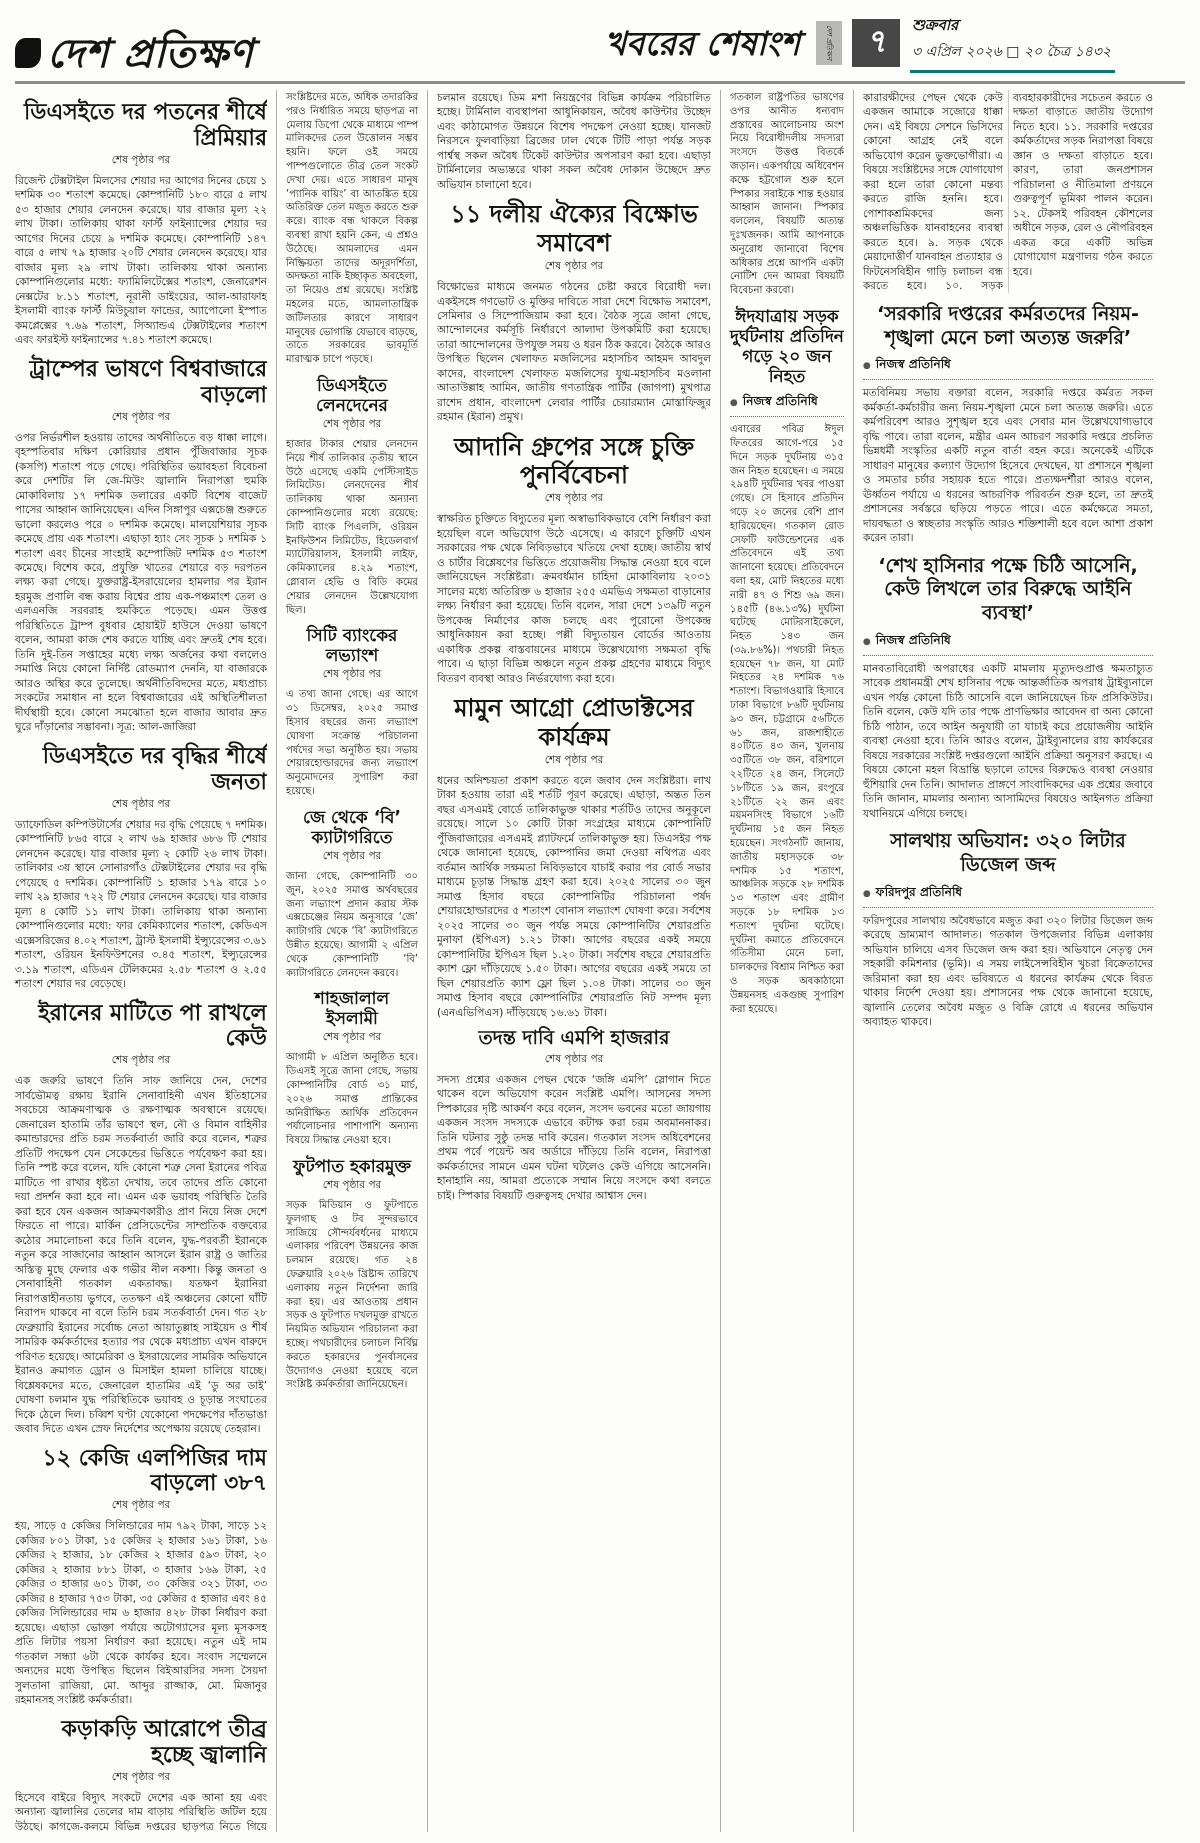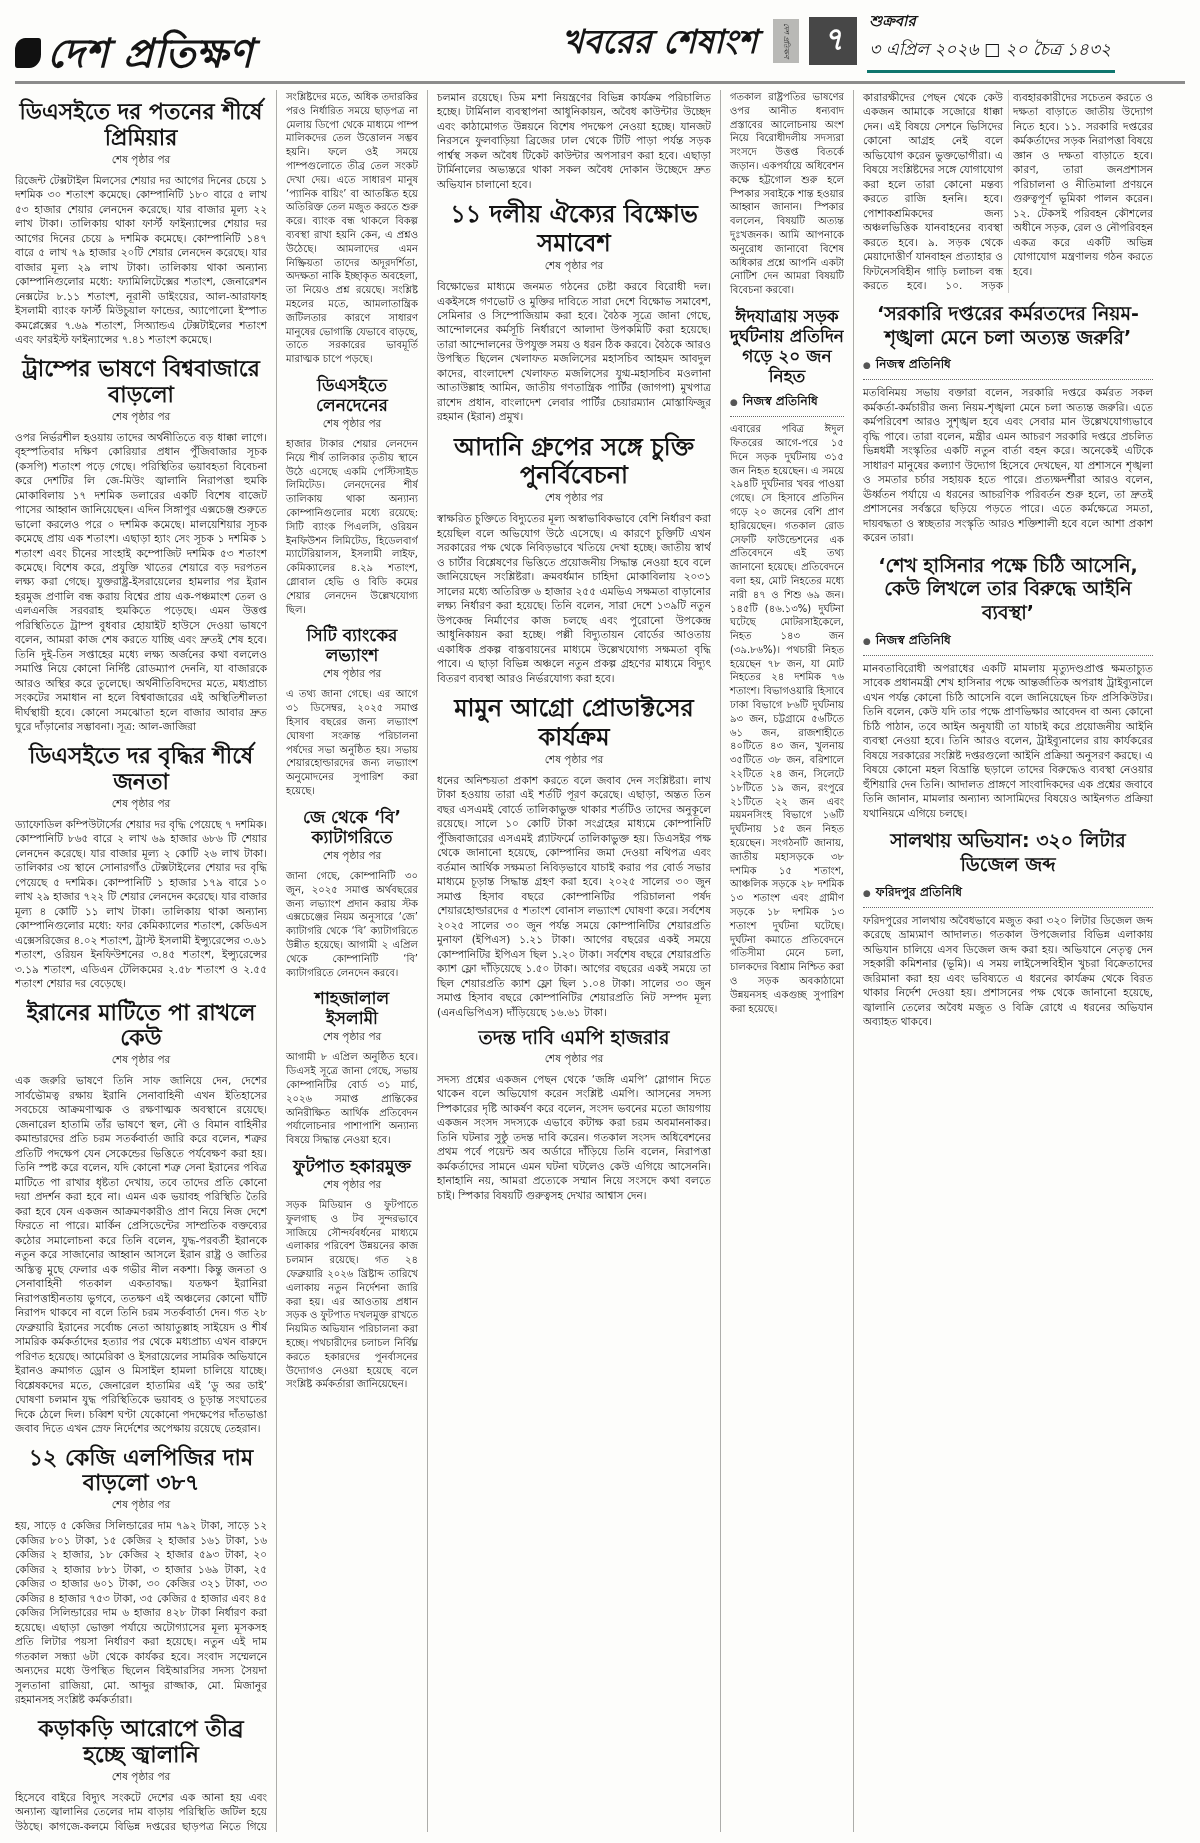--- a/index.html
+++ b/index.html
@@ -17,33 +17,33 @@
   .mast-title{font-size:40px;font-weight:bold;letter-spacing:.5px;line-height:1;}
   .hright{display:flex;align-items:center;gap:10px;margin-right:70px;}
   .section-title{font-size:33px;font-weight:bold;line-height:1;margin-right:6px;}
   .flagbox{width:26px;height:44px;background:#b9b9b6;color:#222;font-size:7px;
     writing-mode:vertical-rl;text-align:center;overflow:hidden;line-height:26px;flex:0 0 auto;}
   .pagebox{width:48px;height:48px;background:#474747;color:#fff;font-size:32px;font-weight:bold;
     display:flex;align-items:center;justify-content:center;flex:0 0 auto;}
   .dates{display:flex;flex-direction:column;gap:2px;border-bottom:3px solid #0f766e;
     padding:0 4px 6px 2px;min-width:190px;}
   .weekday{font-size:15px;font-weight:bold;}
-  .dateline{font-size:17px;}
+  .dateline{font-size:14px;}
   
   .content{display:flex;height:1748px;overflow:hidden;padding-top:6px;box-sizing:border-box;}
   .track{overflow:hidden;height:100%;box-sizing:border-box;}
   .track + .track{border-left:1px solid #adadaa;padding-left:9px;margin-left:9px;}
   .t1{width:252px;flex:0 0 auto;}
   .t2{width:142px;flex:0 0 auto;}
   .t3{width:284px;flex:0 0 auto;}
   .t4{width:124px;flex:0 0 auto;}
   .t5{width:300px;flex:0 0 auto;}
   
   .hl{font-weight:bold;text-align:center;line-height:1.18;margin:9px 0 1px;}
-  .t1 .hl{font-size:22px;}
+  .t1 .hl{font-size:22px;text-align:right;}
   .t2 .hl{font-size:17px;}
   .t3 .hl{font-size:24px;}
   .t4 .hl{font-size:17px;}
   .t5 .hl{font-size:19px;line-height:1.25;}
   .hl2{font-weight:bold;text-align:center;font-size:19px;line-height:1.2;margin:0 0 2px;}
   .kk{text-align:center;font-size:10.5px;margin:1px 0 4px;}
   .bl{display:flex;align-items:center;gap:5px;font-size:12px;font-weight:bold;
       padding:5px 0 4px;border-bottom:1px dotted #666;margin-bottom:5px;}
   .bl .dot{color:#555;font-size:9px;}
   .bd{font-size:10.5px;line-height:1.38;text-align:justify;margin:0 0 7px;word-break:break-word;}

